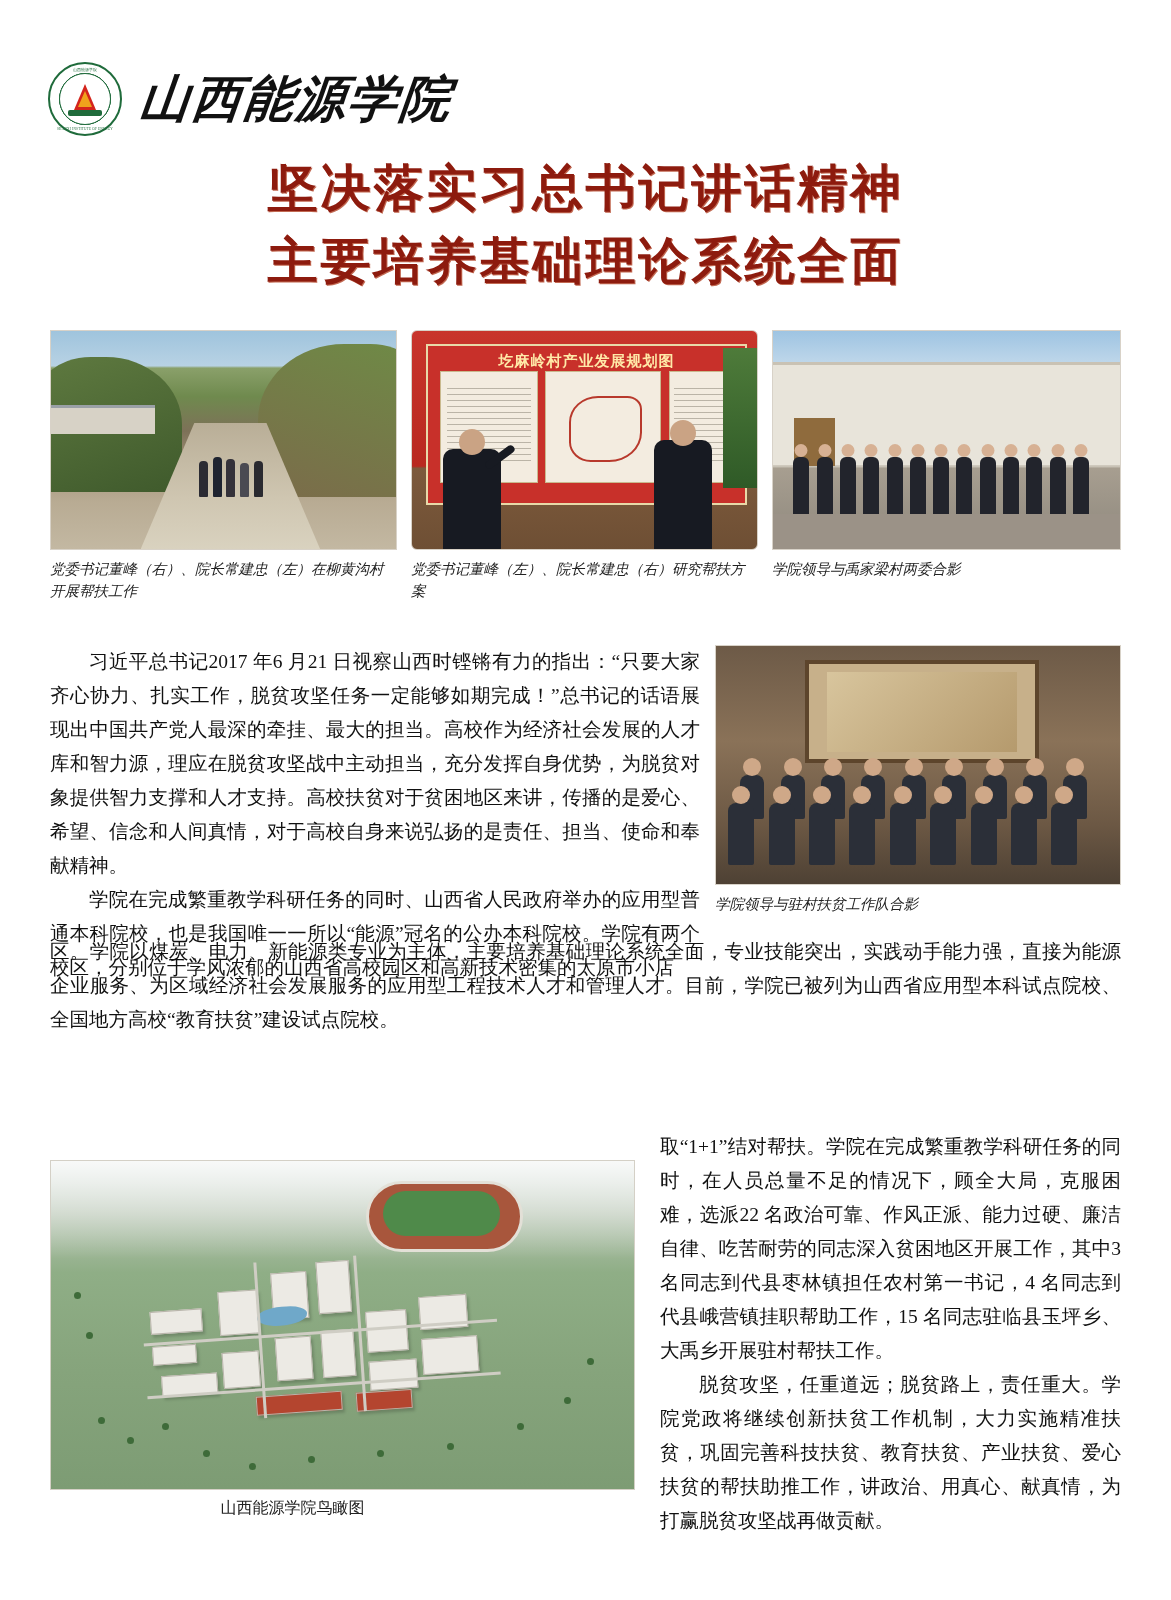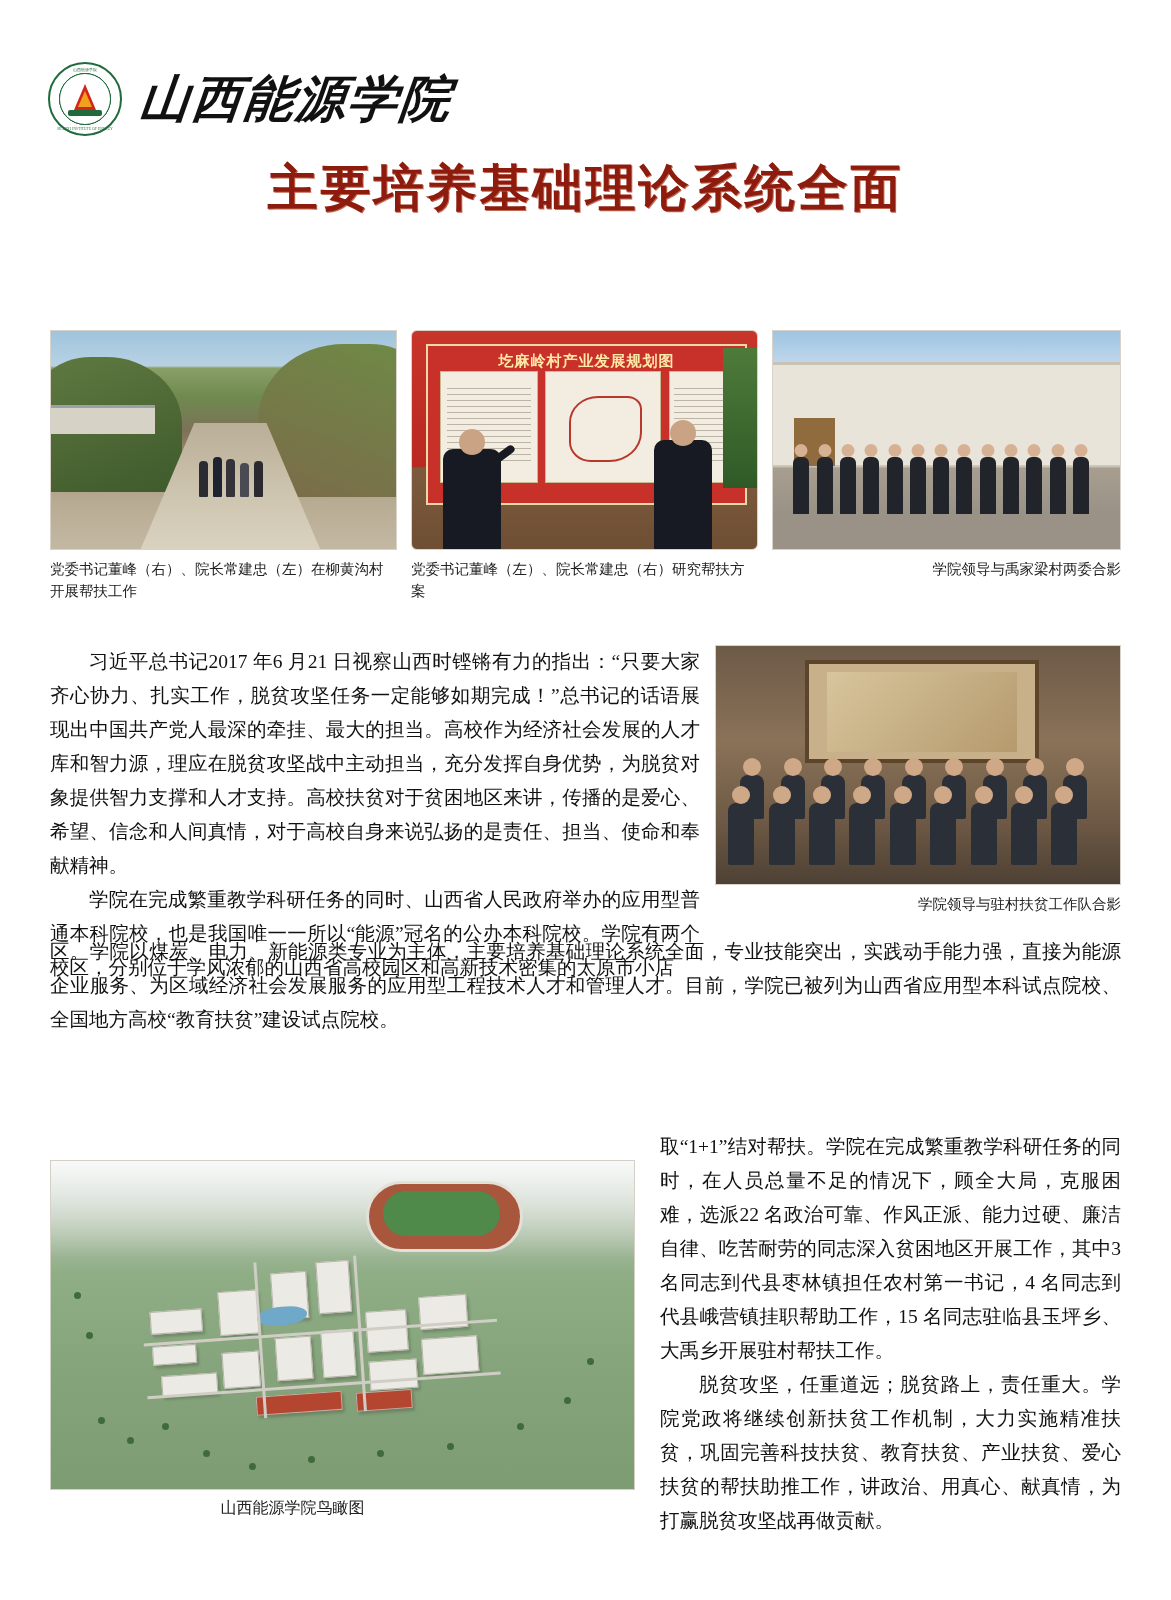--- a/index.html
+++ b/index.html
@@ -141,22 +141,23 @@
     overflow: hidden;
     border: 1px solid #d8d2c8;
     box-sizing: border-box;
   }
   .cap {
     margin-top: 8px;
     font-size: 14.5px;
     line-height: 1.55;
     color: #222;
     font-family: "Liberation Serif", serif;
-  }
-  .cap.center { text-align: right; }
+    font-style: italic;
+  }
+  .cap.center { text-align: left; }
 
   
   .p1 {
     background:
       linear-gradient(180deg, #9fc4dd 0%, #b8d2e4 16%, #8aa06a 17%, #6f8a4e 30%, #7d7158 46%, #a3937a 62%, #b8ab93 78%, #c3b8a2 100%);
   }
   .p1 .road {
     position: absolute;
     left: 26%;
     bottom: 0;
@@ -531,20 +532,21 @@
       </div>
       <div class="ring-text">
         <span class="ring-cn">山西能源学院</span>
         <span class="ring-en">SHANXI INSTITUTE OF ENERGY</span>
       </div>
     </div>
     <div class="wordmark">山西能源学院</div>
   </div>
 
   <div class="headline">
+    <div class="line">坚决落实习总书记讲话精神</div>
     <div class="line">主要培养基础理论系统全面</div>
   </div>
 
   <div class="photo-row">
 
     <div class="photo-cell">
       <div class="ph p1">
         <div class="hill-l"></div>
         <div class="hill-r"></div>
         <div class="wall"></div>

